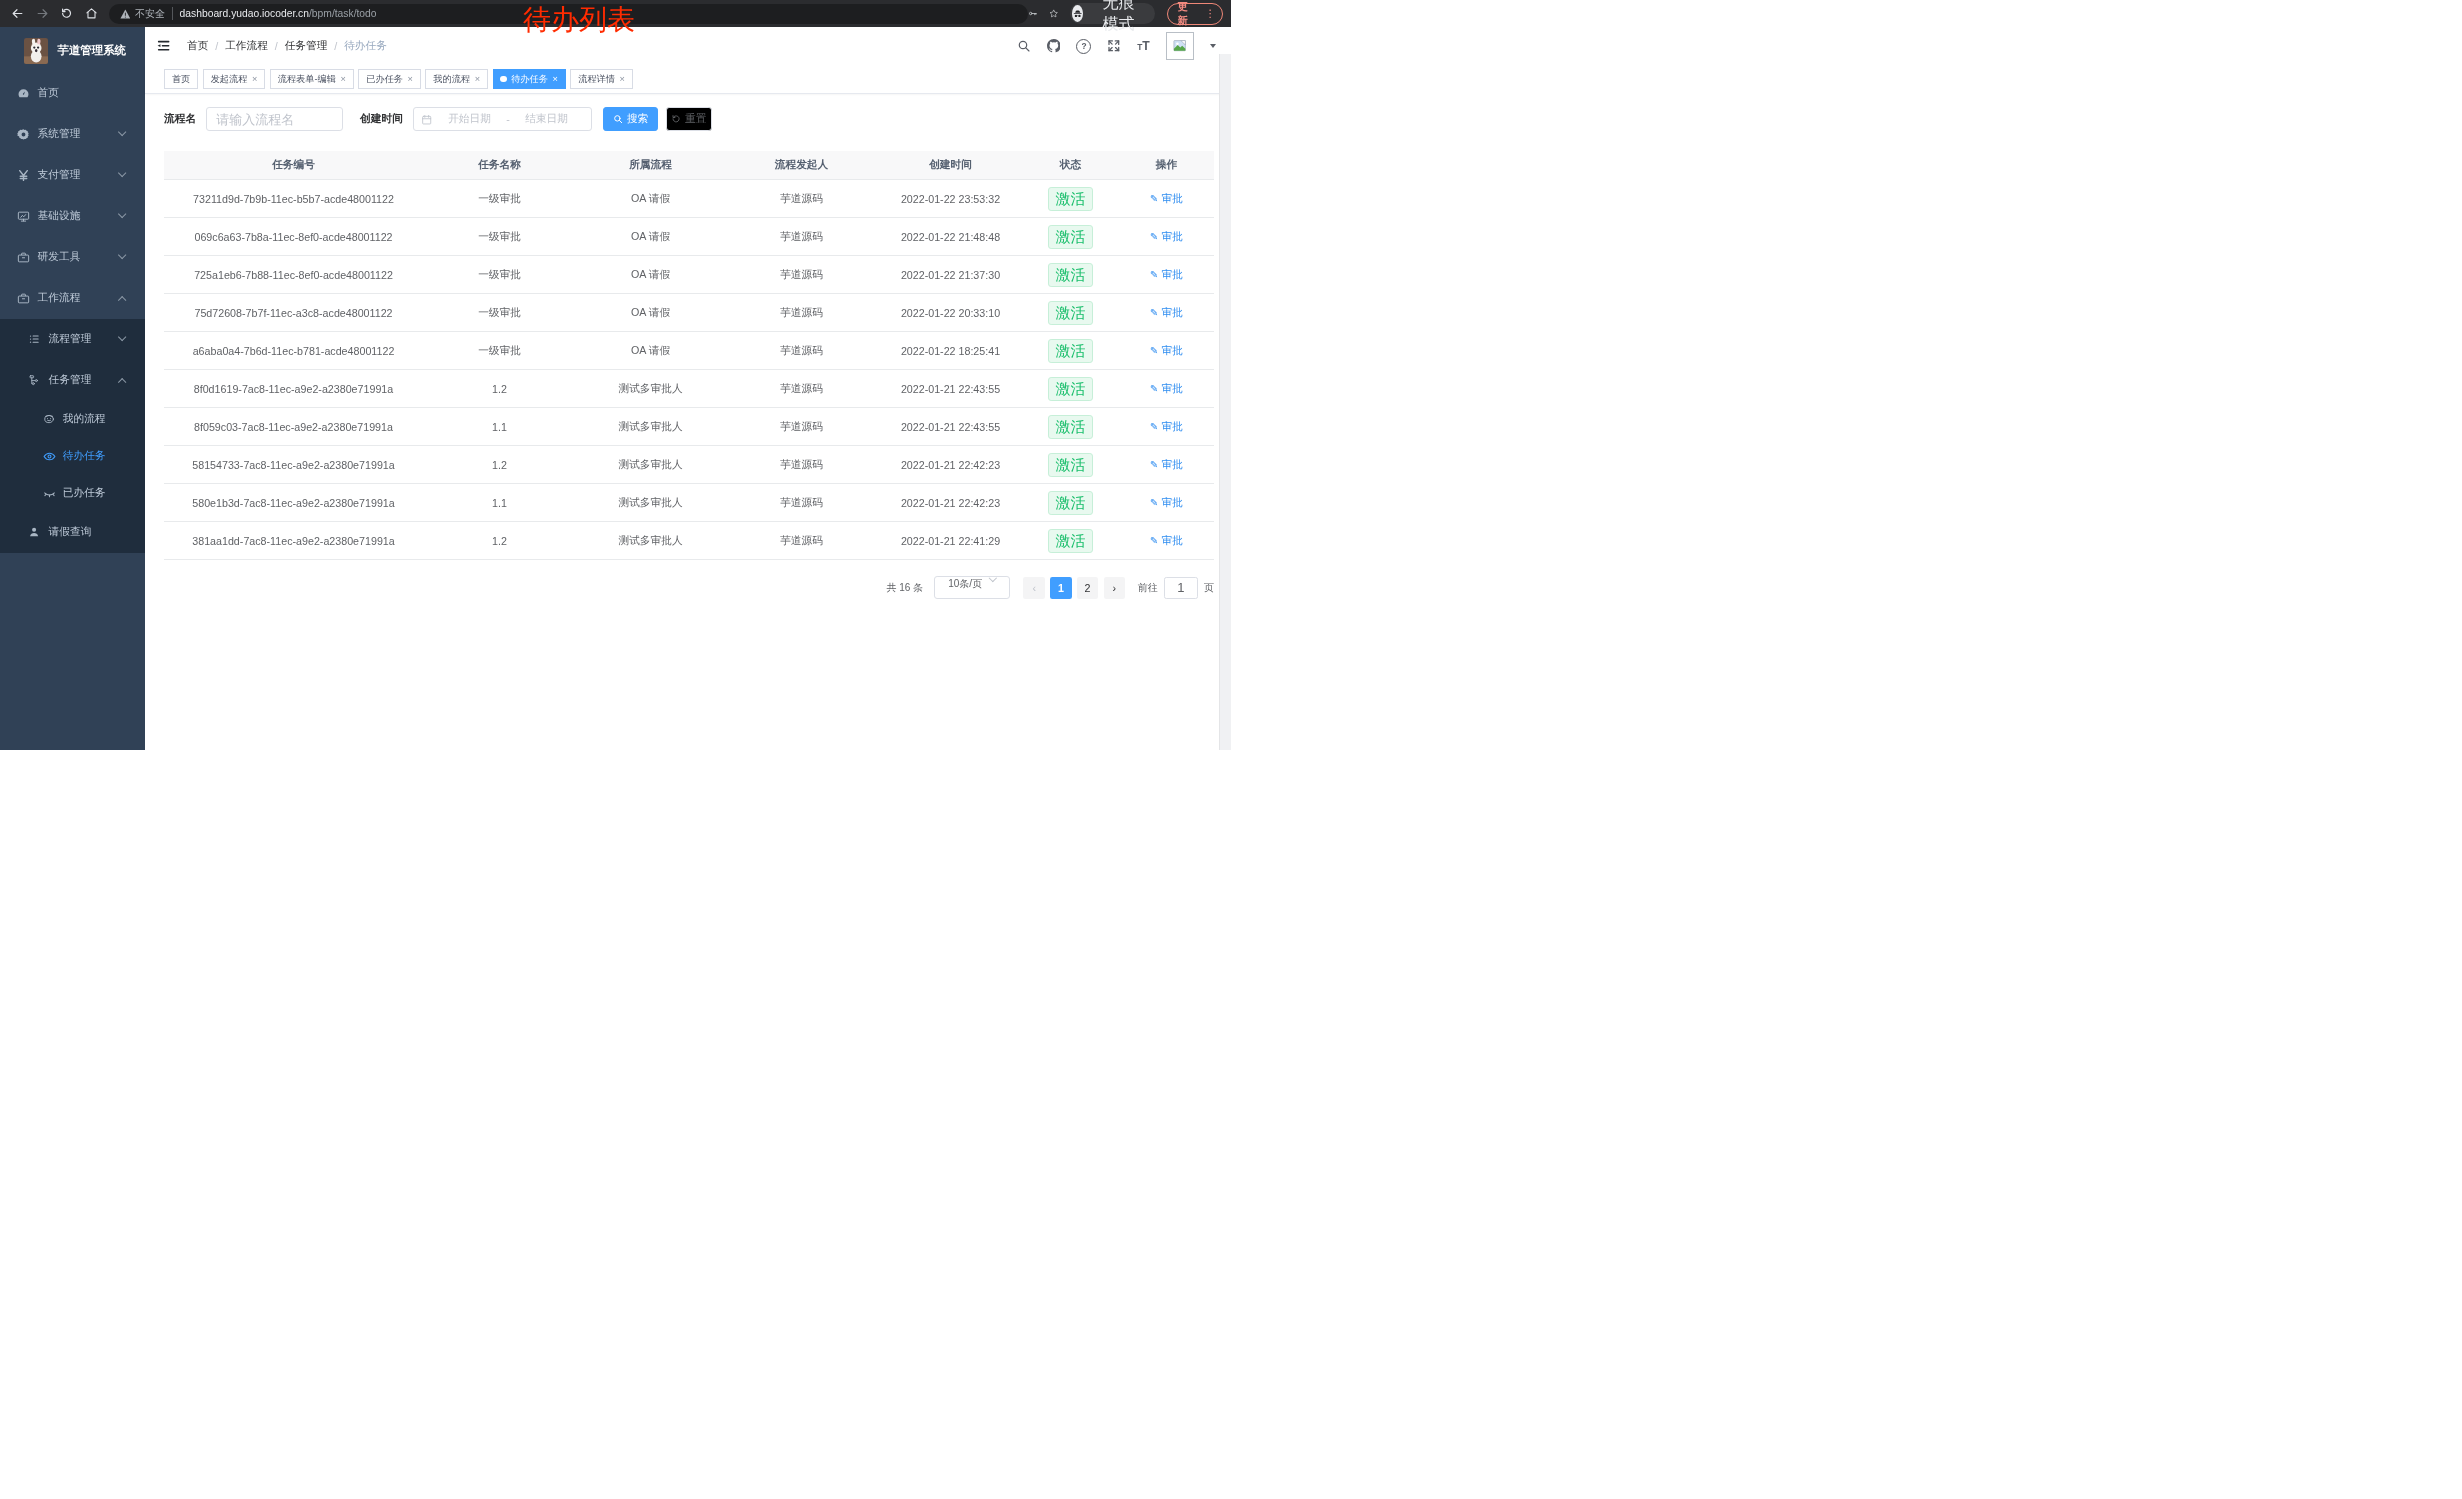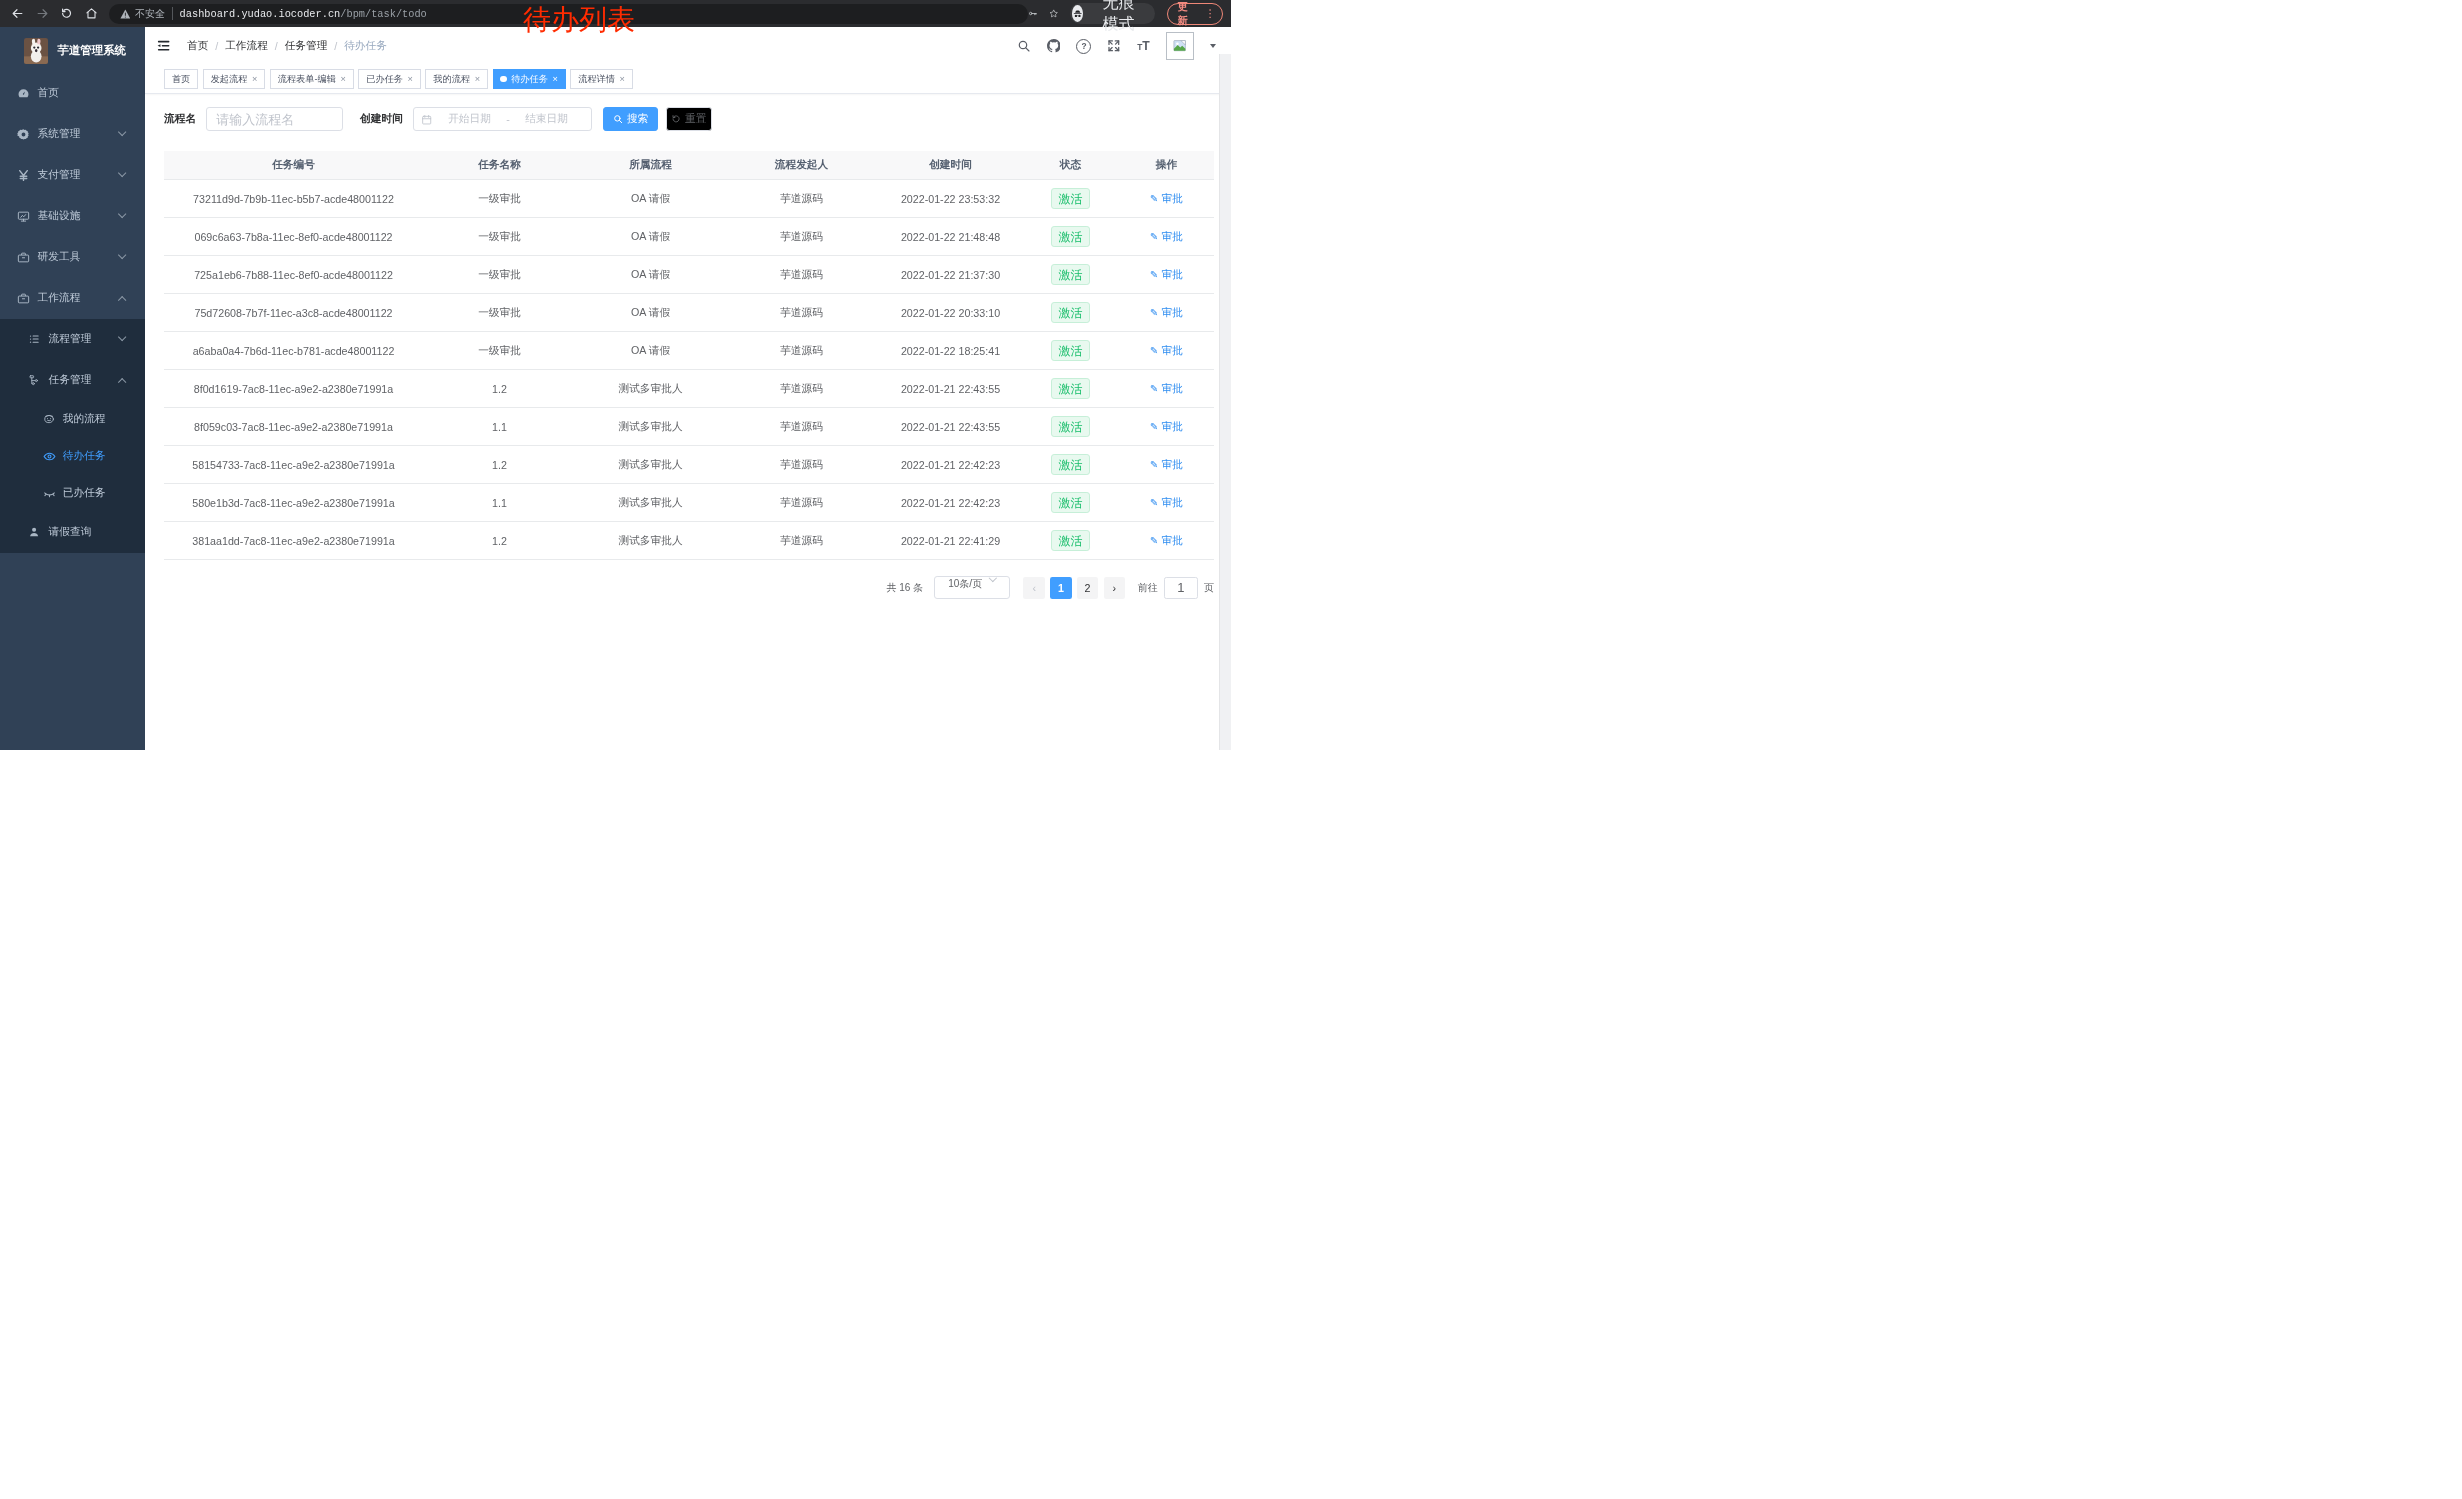--- a/index.html
+++ b/index.html
@@ -1,20 +1,20 @@
 <!DOCTYPE html>
 <html style="font-size:12.2px"><head>
 <meta charset="utf-8">
 <style>
   html,body{margin:0;padding:0;}
   body{font-family:"Liberation Sans","DejaVu Sans",sans-serif;}
   .page{position:relative;width:1231px;height:750px;overflow:hidden;background:#fff;}
 
   
-  .chrome{position:relative;height:27px;background:#2b2c2f;display:flex;align-items:center;padding:0 7.6px;box-sizing:border-box;z-index:5;font-family:Liberation Mono, monospace;}
+  .chrome{position:relative;height:27px;background:#2b2c2f;display:flex;align-items:center;padding:0 7.6px;box-sizing:border-box;z-index:5;}
   .chrome .navbtn{width:20px;height:20px;display:flex;align-items:center;justify-content:center;color:#dee1e6;flex:none;margin-right:4.6px;}
   .chrome .navbtn.dim{color:#74787d;}
   .addr-pill{height:20px;width:919px;flex:none;border-radius:10px;background:#1d1e20;display:flex;align-items:center;padding:0 10.7px;box-sizing:border-box;margin-left:3.1px;gap:6.9px;}
   .addr-pill .warn{color:#aeb3b9;display:flex;align-items:center;gap:4.6px;font-size:10px;}
   .addr-sep{width:0.8px;height:12.2px;background:#54575b;}
   .url{font-size:10.3px;color:#e8eaed;white-space:nowrap;}
   .url .path{color:#9aa0a6;}
   .chrome-right{margin-left:auto;display:flex;align-items:center;gap:11.4px;}
   .icon16{width:13px;height:13px;display:block;}
   .key-ic,.star-ic{color:#c7cacd;}
@@ -82,21 +82,21 @@
   .btn{height:24.4px;border-radius:3.1px;display:flex;align-items:center;justify-content:center;gap:3.8px;font-size:10.7px;cursor:pointer;box-sizing:border-box;}
   .btn-primary{width:55px;background:#409eff;color:#fff;border:0.8px solid #409eff;margin-left:11.4px;}
   .btn-plain{width:46px;background:#000000;color:#606266;border:0.8px solid #dcdfe6;margin-left:7.6px;}
 
   
   .tbl{width:1050px;font-size:10.7px;}
   .trow{display:grid;grid-template-columns:259px 153px 149px 153px 145px 95px 97px;align-items:center;}
   .thead{background:#f8f8f9;height:28px;color:#556070;font-weight:700;border-bottom:0.8px solid #e8eaec;}
   .tcell{text-align:center;overflow:hidden;white-space:nowrap;}
   .tbody .trow{height:37px;border-bottom:0.8px solid #e8eaec;color:#606266;}
-  .badge{display:inline-block;padding:2.3px 6.9px;font-size:12px;color:#19be6b;background:#e8f9ef;border:0.8px solid #c6efd8;border-radius:3.1px;line-height:1.2;}
+  .badge{display:inline-block;padding:2.3px 6.9px;font-size:15px;color:#19be6b;background:#e8f9ef;border:0.8px solid #c6efd8;border-radius:3.1px;line-height:1.2;}
   .act-link{color:#2d8cf0;cursor:pointer;display:inline-flex;align-items:center;gap:3.1px;}
   .act-link .pen{font-size:10px;}
 
   
   .pager{display:flex;align-items:center;justify-content:flex-end;margin-top:16px;width:1050px;font-size:10px;color:#606266;}
   .pg-total{margin-right:10.7px;}
   .pg-size{width:76px;height:23px;box-sizing:border-box;border:0.8px solid #dcdfe6;border-radius:3.1px;display:flex;align-items:flex-start;justify-content:center;gap:7.6px;margin-right:13.7px;cursor:pointer;}
   .pg-size .chev2{width:4.6px;height:4.6px;border-right:1.1px solid #c0c4cc;border-bottom:1.1px solid #c0c4cc;transform:rotate(45deg);margin-top:-2.3px;}
   .pg-btn{min-width:21.4px;height:21.4px;border-radius:2.3px;background:#f4f4f5;display:flex;align-items:center;justify-content:center;margin-right:5.3px;cursor:pointer;font-size:10.7px;color:#303133;}
   .pg-btn.disabled{color:#c0c4cc;}

